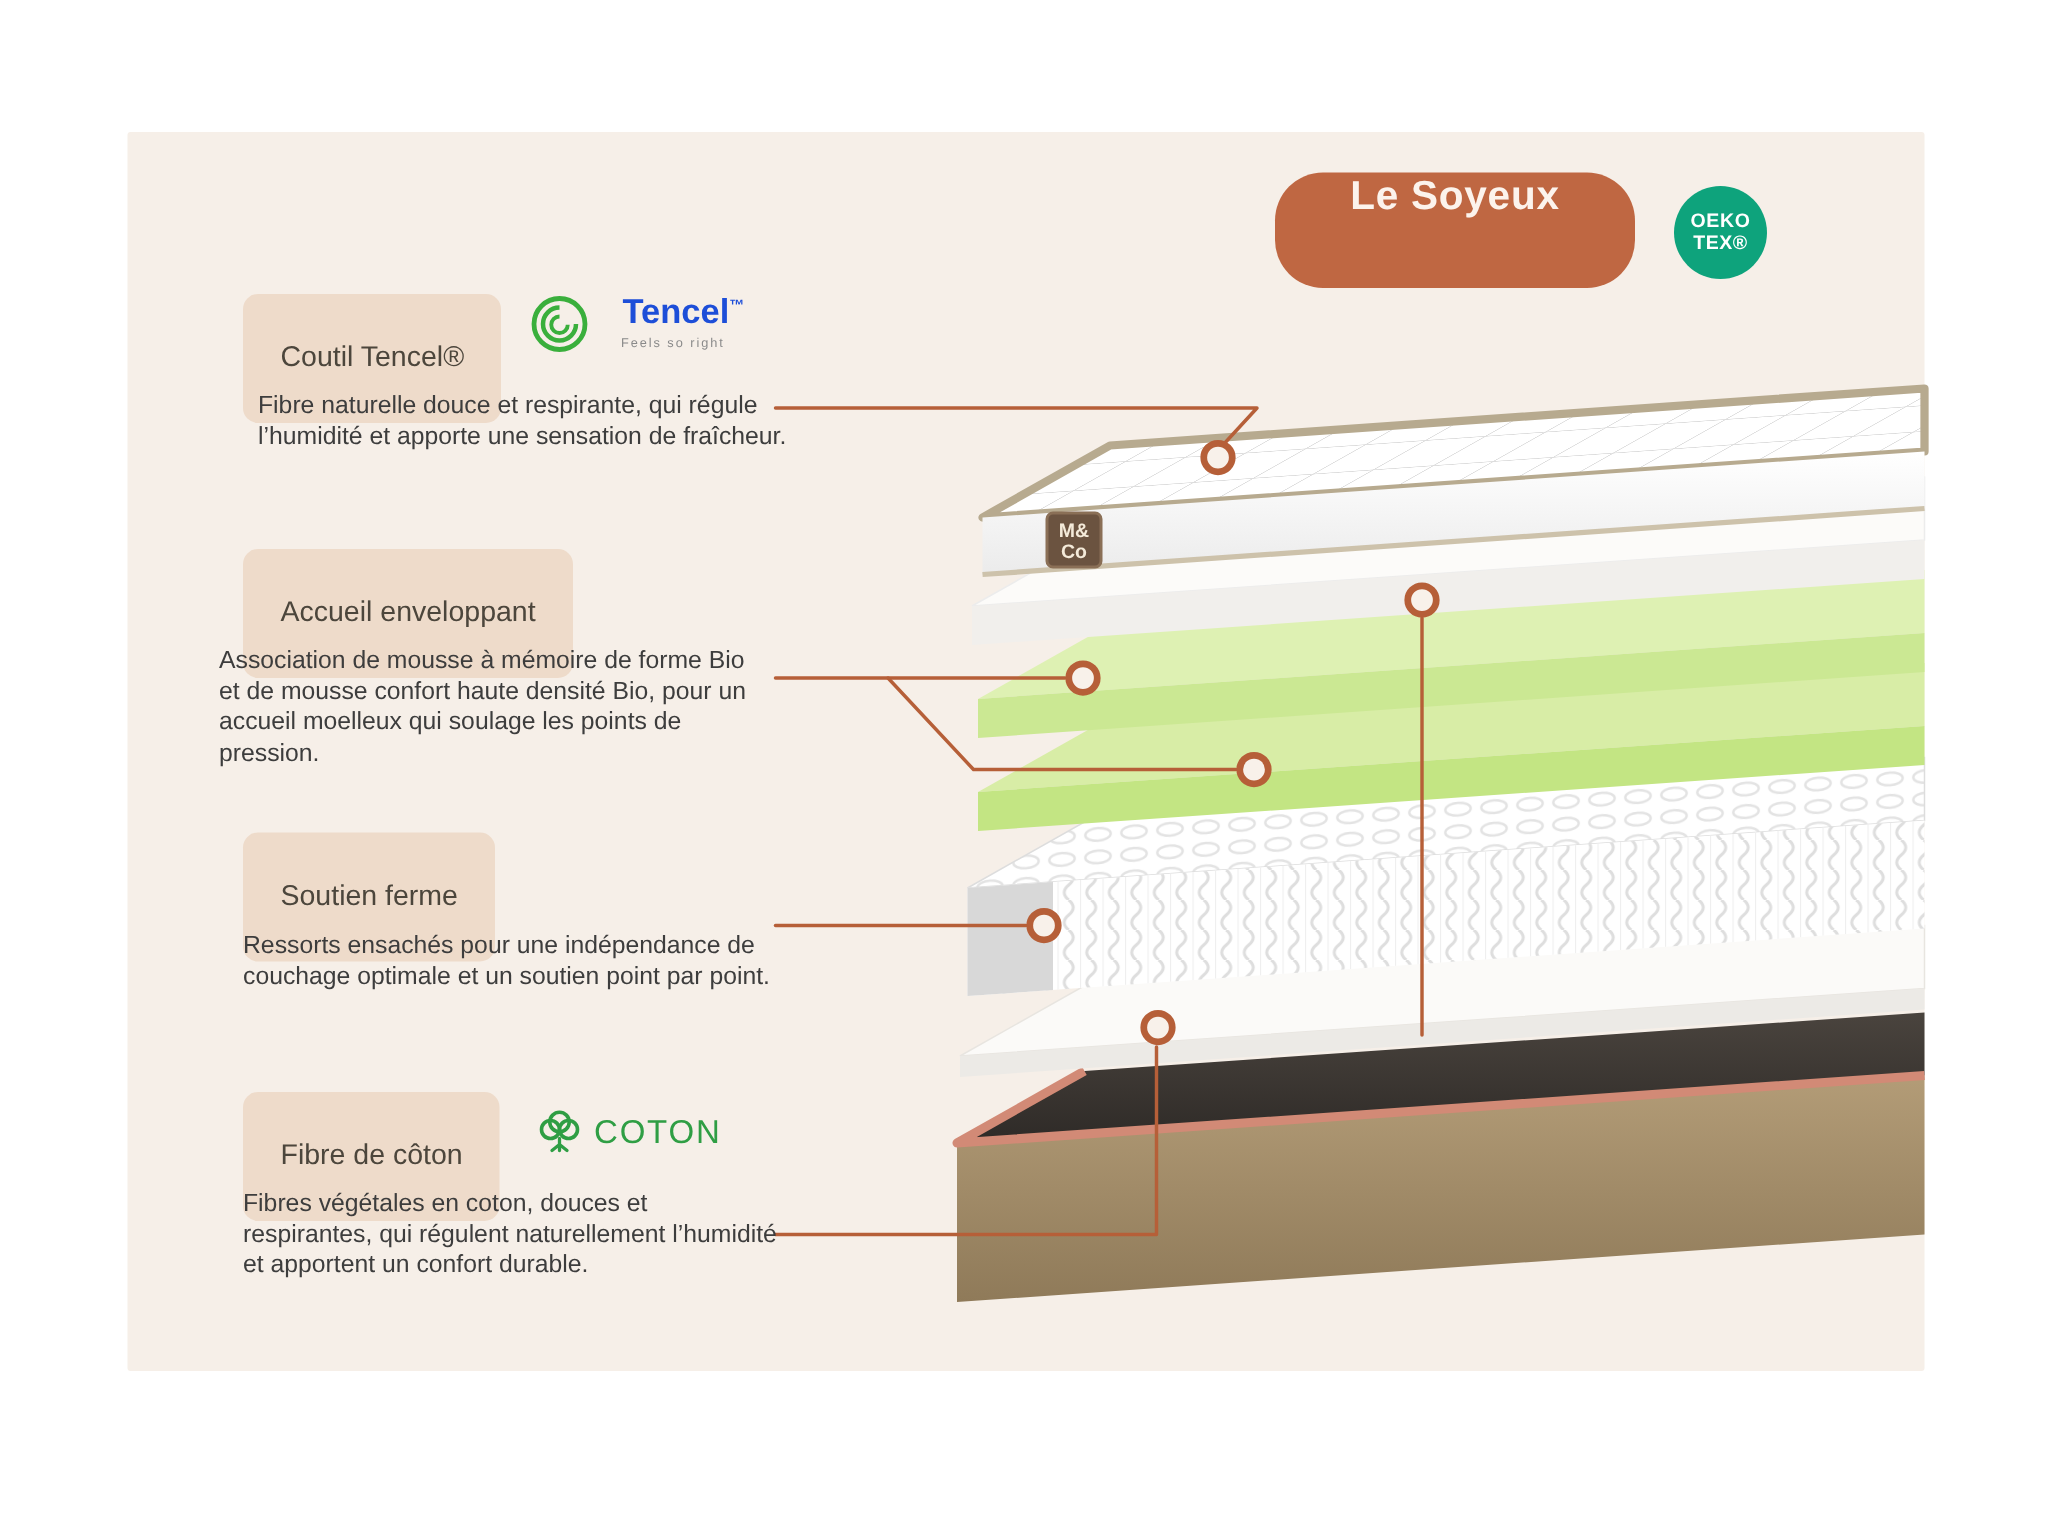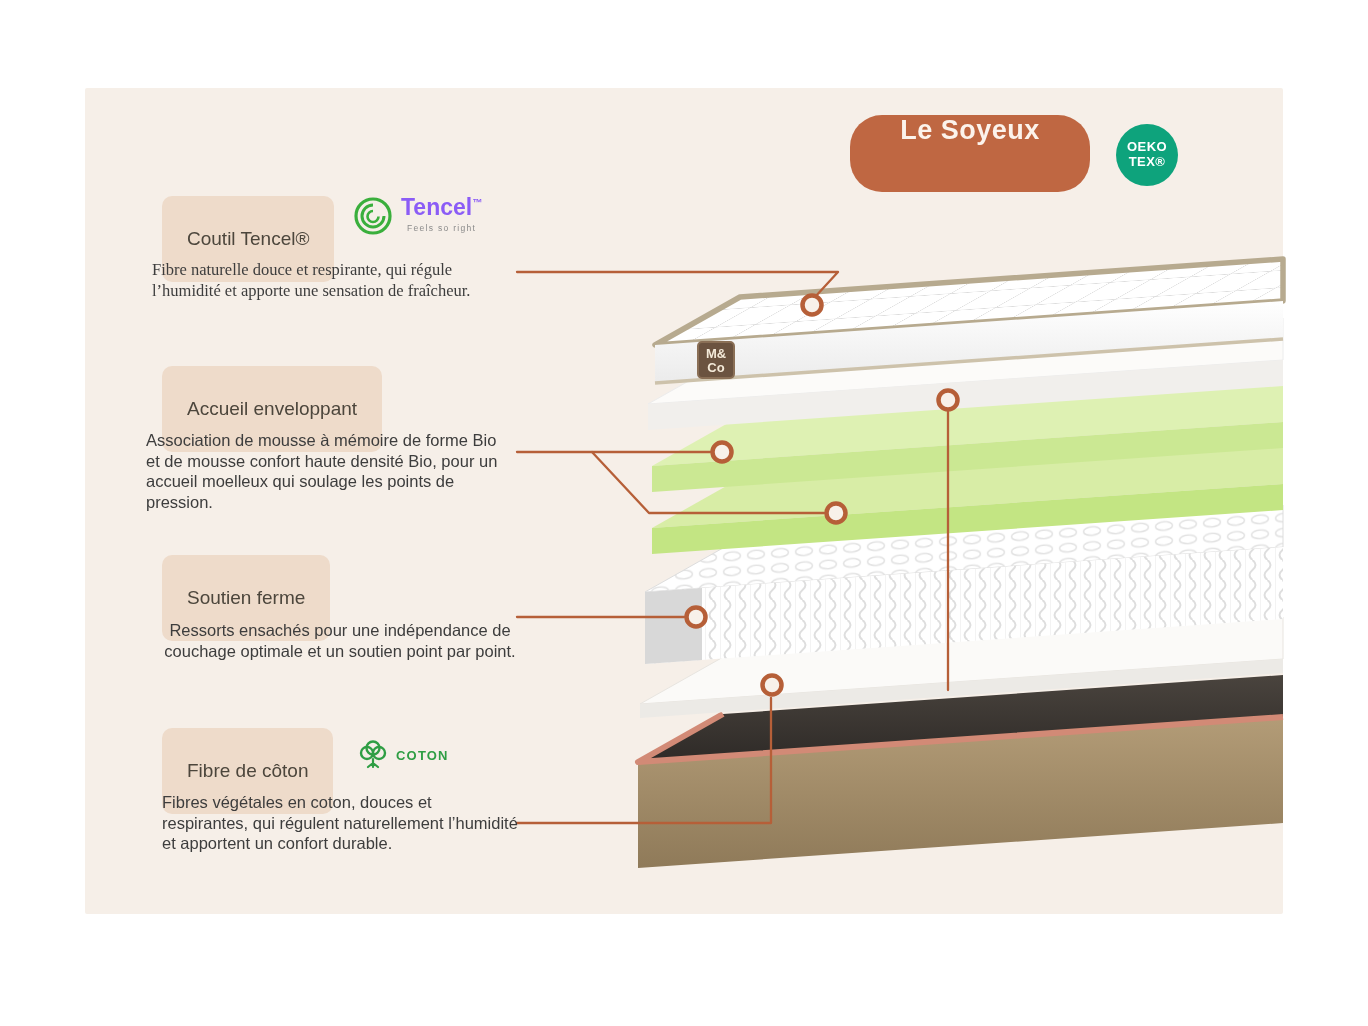--- a/index.html
+++ b/index.html
@@ -30,26 +30,26 @@
     position:absolute;background:#eedbca;border-radius:10px;
     color:#4c463c;font-size:19px;padding:32px 25px;white-space:nowrap;
   }
   .desc{
     position:absolute;width:356px;color:#3d3d3d;font-size:16.5px;line-height:1.25;
   }
   .tencel{
     position:absolute;left:352px;top:195px;display:flex;align-items:flex-start;gap:7px;
   }
   .tencel-txt{display:flex;flex-direction:column;align-items:center;}
-  .tencel-name{font-size:23px;font-weight:bold;color:#8b5cf6;line-height:1.05;}
+  .tencel-name{font-size:23px;font-weight:bold;color:#1d4ed8;line-height:1.05;margin-left:14px;}
   .tencel-name sup{font-size:10px;font-weight:bold;}
   .tencel-tagline{font-size:8.5px;color:#8a8a8a;letter-spacing:1.3px;margin-top:4px;}
   .coton{
     position:absolute;left:356px;top:739px;display:flex;align-items:center;gap:6px;
-    color:#2f9e44;font-weight:bold;font-size:13px;letter-spacing:1.2px;
+    color:#2f9e44;font-weight:normal;font-size:22px;letter-spacing:1.2px;
   }
 </style>
 </head>
 <body>
 
 <div class="panel"></div>
 
 <svg class="scene" viewBox="0 0 1368 1026">
   <defs>
     <pattern id="quiltPat" width="40" height="40" patternUnits="userSpaceOnUse" patternTransform="matrix(1,-0.07,0.87,-0.49,0,0)">
@@ -159,31 +159,31 @@
     <path d="M21 10 a11 11 0 1 0 11 11" fill="none" stroke="#3aaf3c" stroke-width="3"></path>
     <path d="M21 16 a5.5 5.5 0 1 0 5.5 5.5" fill="none" stroke="#3aaf3c" stroke-width="2.6"></path>
   </svg>
   <div class="tencel-txt">
     <div class="tencel-name">
       <span>Tencel</span><sup>™</sup>
     </div>
     <div class="tencel-tagline">Feels so right</div>
   </div>
 </div>
-<div class="desc" style="left:152px;top:260px;font-family:Liberation Serif, serif;">Fibre naturelle douce et respirante, qui régule l’humidité et apporte une sensation de fraîcheur.</div>
+<div class="desc" style="left:172px;top:260px;">Fibre naturelle douce et respirante, qui régule l’humidité et apporte une sensation de fraîcheur.</div>
 
 <div class="pill" style="left:162px;top:366px;">
   <span>Accueil enveloppant</span>
 </div>
 <div class="desc" style="left:146px;top:430px;">Association de mousse à mémoire de forme Bio et de mousse confort haute densité Bio, pour un accueil moelleux qui soulage les points de pression.</div>
 
 <div class="pill" style="left:162px;top:555px;">
   <span>Soutien ferme</span>
 </div>
-<div class="desc" style="left:162px;top:620px;text-align:center;">Ressorts ensachés pour une indépendance de couchage optimale et un soutien point par point.</div>
+<div class="desc" style="left:162px;top:620px;">Ressorts ensachés pour une indépendance de couchage optimale et un soutien point par point.</div>
 
 <div class="pill" style="left:162px;top:728px;">
   <span>Fibre de côton</span>
 </div>
 <div class="coton">
   <svg width="34" height="32" viewBox="0 0 34 32">
     <circle cx="11" cy="14" r="6" fill="none" stroke="#2f9e44" stroke-width="2.4"></circle>
     <circle cx="17" cy="9" r="6.5" fill="none" stroke="#2f9e44" stroke-width="2.4"></circle>
     <circle cx="23" cy="14" r="6" fill="none" stroke="#2f9e44" stroke-width="2.4"></circle>
     <path d="M17 20 v8 M17 24 l-5 4 M17 24 l5 4" fill="none" stroke="#2f9e44" stroke-width="2.2" stroke-linecap="round"></path>

